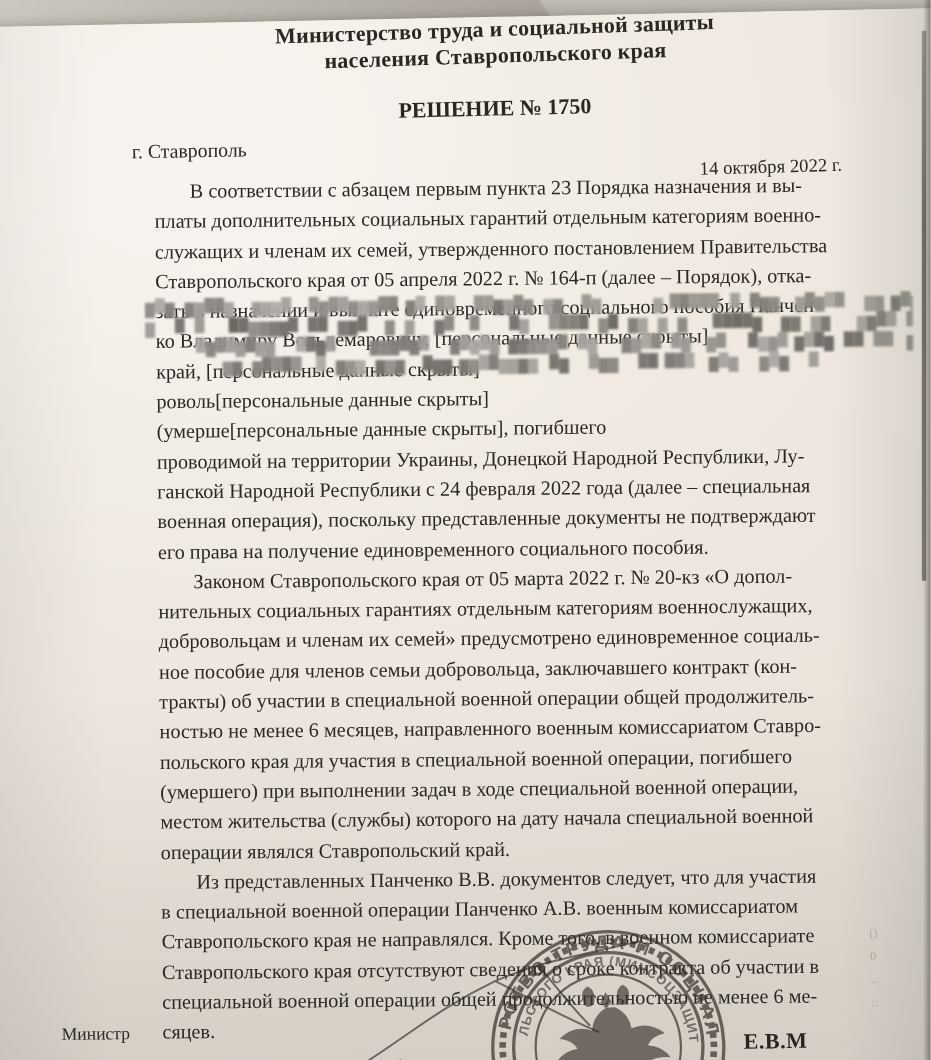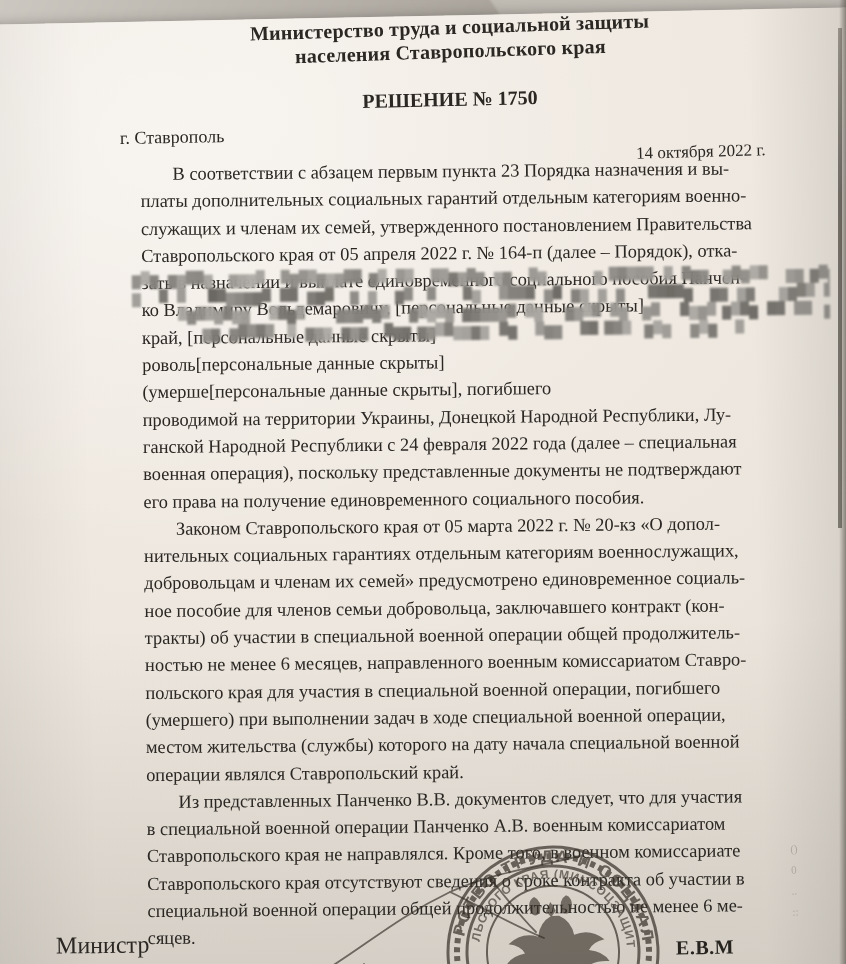--- a/index.html
+++ b/index.html
@@ -114,21 +114,21 @@
   }
   #stamp svg{display:block;width:232px;height:232px;}
   
   #signature-stroke{
     position:absolute;left:330px;top:846px;width:330px;height:150px;
     opacity:.75;
   }
 
   
   #minister{
-    position:absolute;left:56px;top:932px;font-size:24px;
+    position:absolute;left:56px;top:932px;font-size:16px;
     transform:rotate(-.7deg);
   }
   #initials{
     position:absolute;left:676px;top:936px;font-size:20px;font-weight:bold;
     letter-spacing:.5px;
     transform:rotate(-1deg);
     color:#27231f;
   }
 
   

